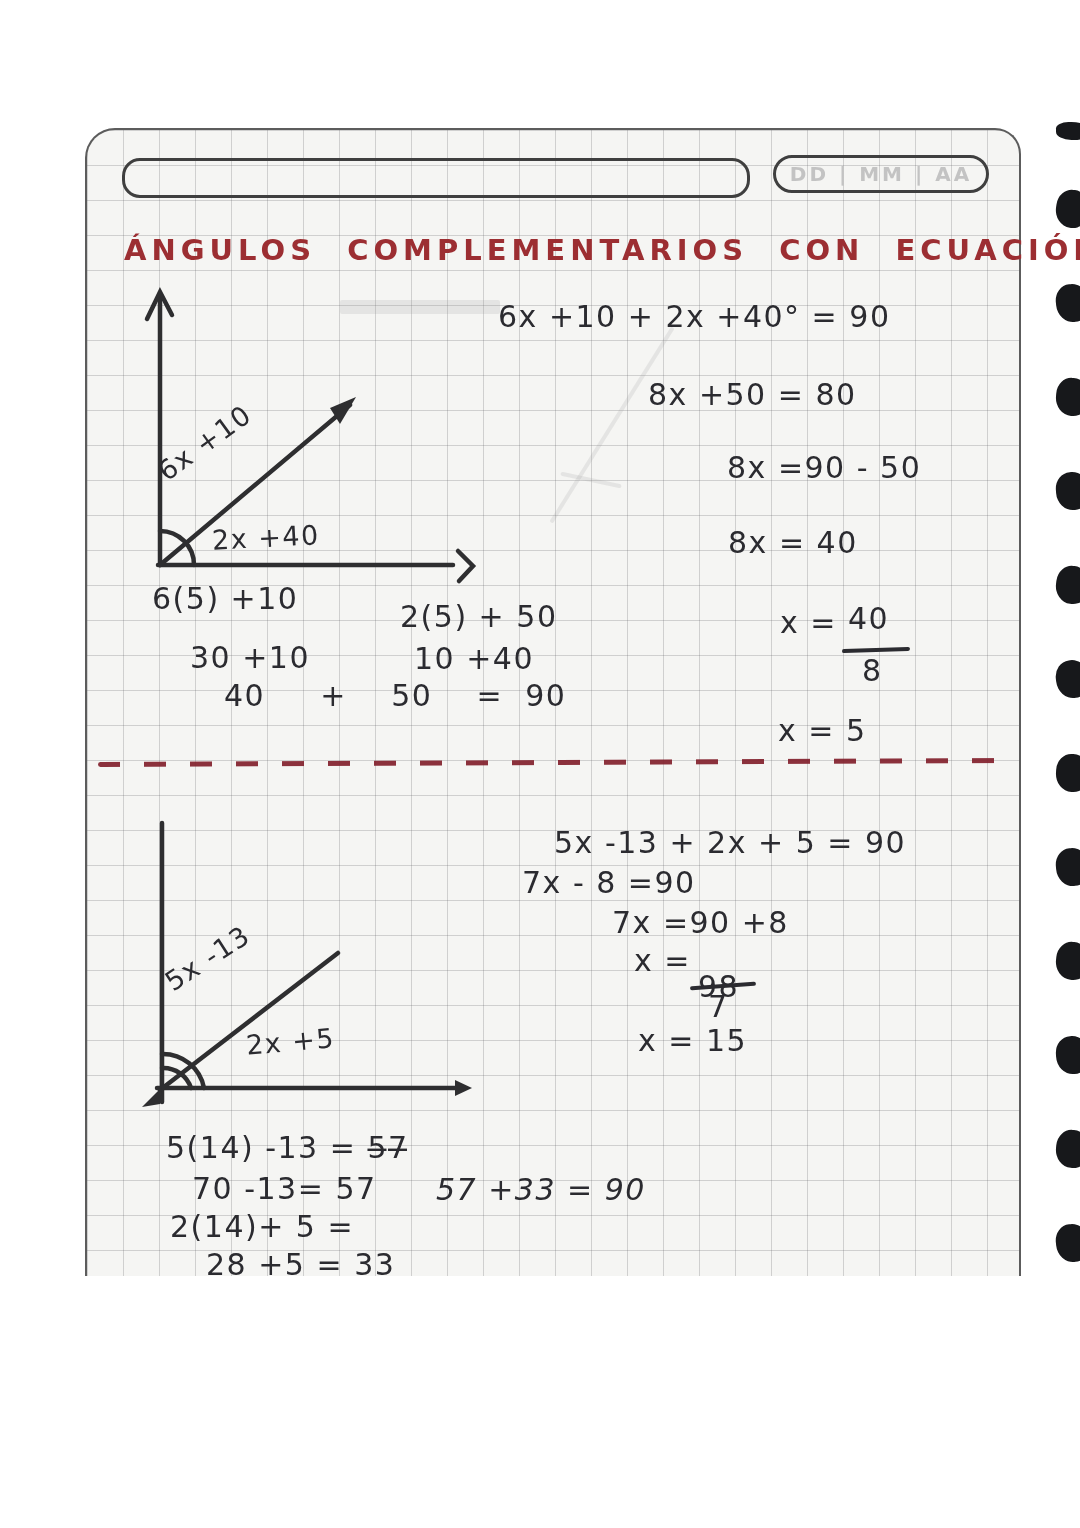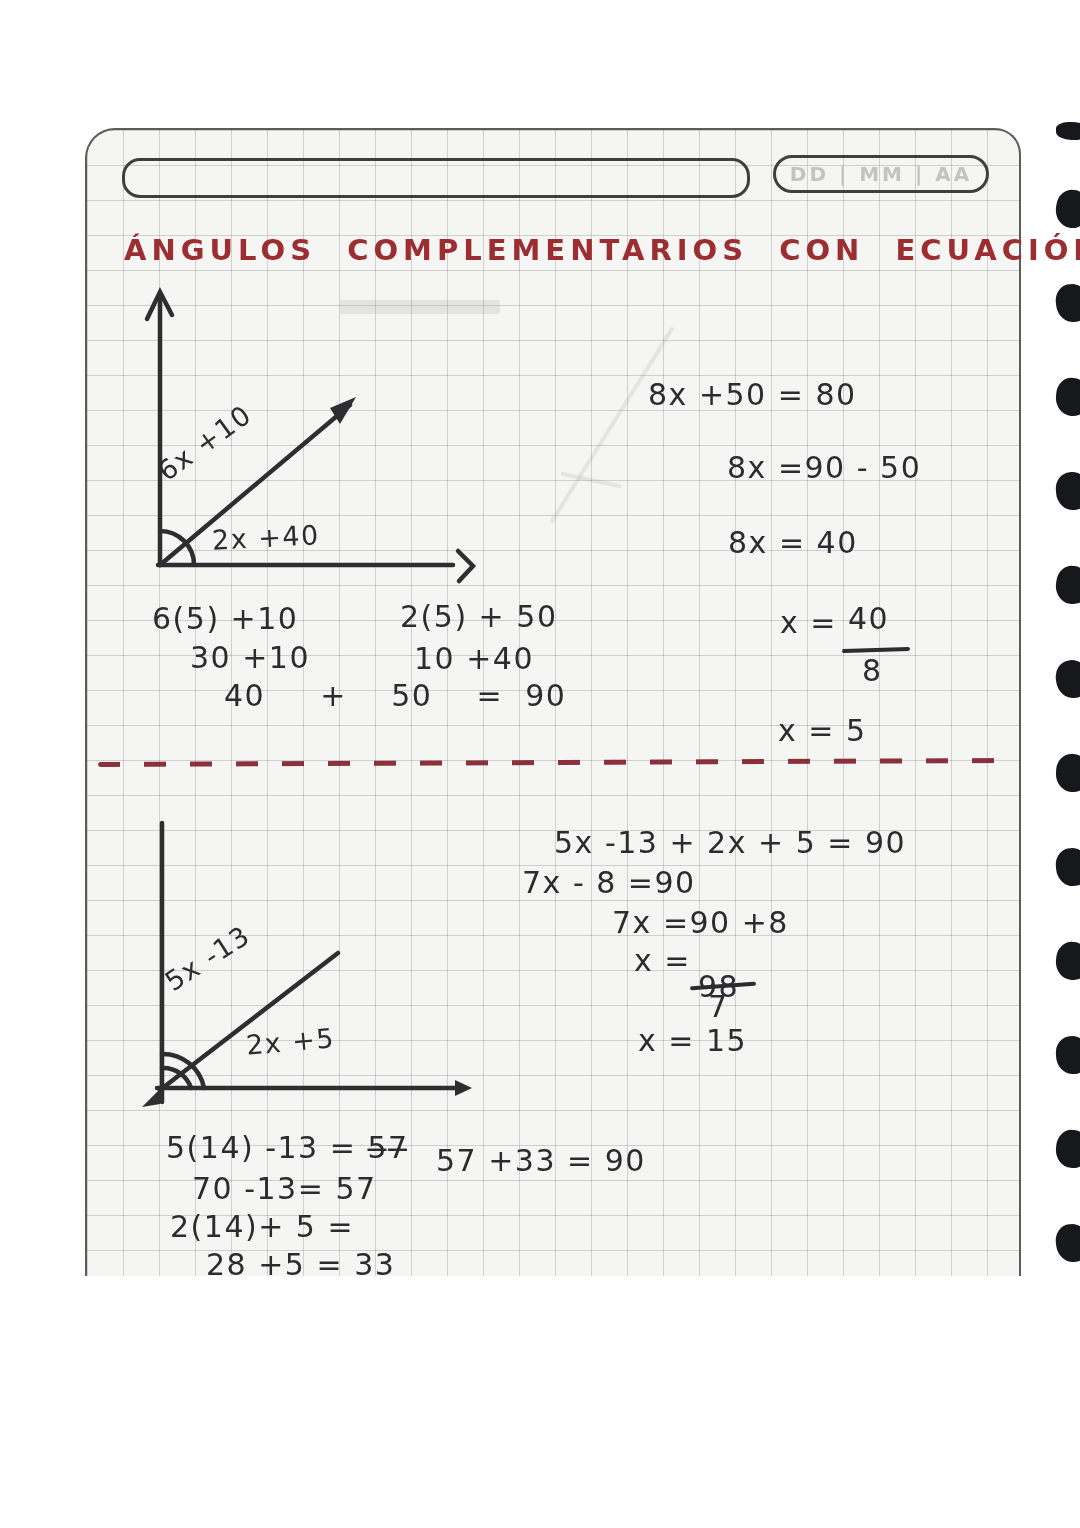--- a/index.html
+++ b/index.html
@@ -124,31 +124,32 @@
         <path d="M368,276 L383,291 L369,306"></path>
         <path d="M70,290 L260,130"></path>
         <path d="M70,256 A34,34 0 0 1 104,290"></path>
       </g>
       <polygon points="266,122 250,149 240,133" fill="#2e2e30"></polygon>
     </svg>
     <div class="hw small rot" style="left:80px;top:182px;transform:rotate(-36deg);">6x +10</div>
     <div class="hw small" style="left:122px;top:248px;transform:rotate(-3deg);">2x +40</div>
   </div>
 
+  <div class="hw" style="left:498px;top:300px;">6x +10 + 2x +40° = 90</div>
   <div class="hw" style="left:648px;top:378px;">8x +50 = 80</div>
   <div class="hw" style="left:727px;top:451px;">8x =90 - 50</div>
   <div class="hw" style="left:728px;top:526px;">8x = 40</div>
 
   <div class="hw" style="left:780px;top:606px;">x =</div>
   <div class="hw" style="left:848px;top:602px;">40</div>
   <div class="bar" style="left:842px;top:648px;width:68px;transform:rotate(-2deg);"></div>
   <div class="hw" style="left:862px;top:654px;">8</div>
   <div class="hw" style="left:778px;top:714px;">x = 5</div>
 
-  <div class="hw" style="left:152px;top:602px;">6(5) +10</div>
+  <div class="hw" style="left:152px;top:582px;">6(5) +10</div>
   <div class="hw" style="left:400px;top:600px;">2(5) + 50</div>
   <div class="hw" style="left:190px;top:641px;">30 +10</div>
   <div class="hw" style="left:414px;top:642px;">10 +40</div>
   <div class="hw" style="left:224px;top:679px;">40     +    50    =  90</div>
 
   <div class="divider"></div>
 
   <div class="diagram" style="left:100px;top:815px;">
     <svg width="400" height="300" viewBox="0 0 400 300">
       <g stroke="#2e2e30" stroke-width="4.5" fill="none" stroke-linecap="round">
@@ -172,21 +173,21 @@
   <div class="hw" style="left:634px;top:944px;">x =</div>
   <div class="hw" style="left:698px;top:970px;">98</div>
   <div class="bar" style="left:690px;top:984px;width:66px;transform:rotate(-4deg);"></div>
   <div class="hw" style="left:708px;top:990px;">7</div>
   <div class="hw" style="left:638px;top:1024px;">x = 15</div>
 
   <div class="hw" style="left:166px;top:1131px;">5(14) -13 = 5̶7̶</div>
   <div class="hw" style="left:192px;top:1172px;">70 -13= 57</div>
   <div class="hw" style="left:170px;top:1210px;">2(14)+ 5 =</div>
   <div class="hw" style="left:206px;top:1248px;">28 +5 = 33</div>
-  <div class="hw" style="left:436px;top:1144px;">57 +33 = 90</div>
+  <div class="hw" style="left:436px;top:1173px;font-style:italic;">57 +33 = 90</div>
 
   <div class="pencil" style="left:560px;top:478px;width:62px;height:4px;transform:rotate(12deg);"></div>
   <div class="pencil" style="left:610px;top:310px;width:4px;height:230px;transform:rotate(32deg);"></div>
   <div class="pencil" style="left:340px;top:300px;width:160px;height:14px;"></div>
 
   <div class="hole partial" style="top:122px;"></div>
   <div class="hole" style="top:190px;transform:rotate(8deg);"></div>
   <div class="hole" style="top:284px;transform:rotate(-6deg);"></div>
   <div class="hole" style="top:378px;transform:rotate(4deg);"></div>
   <div class="hole" style="top:472px;transform:rotate(-4deg);"></div>

